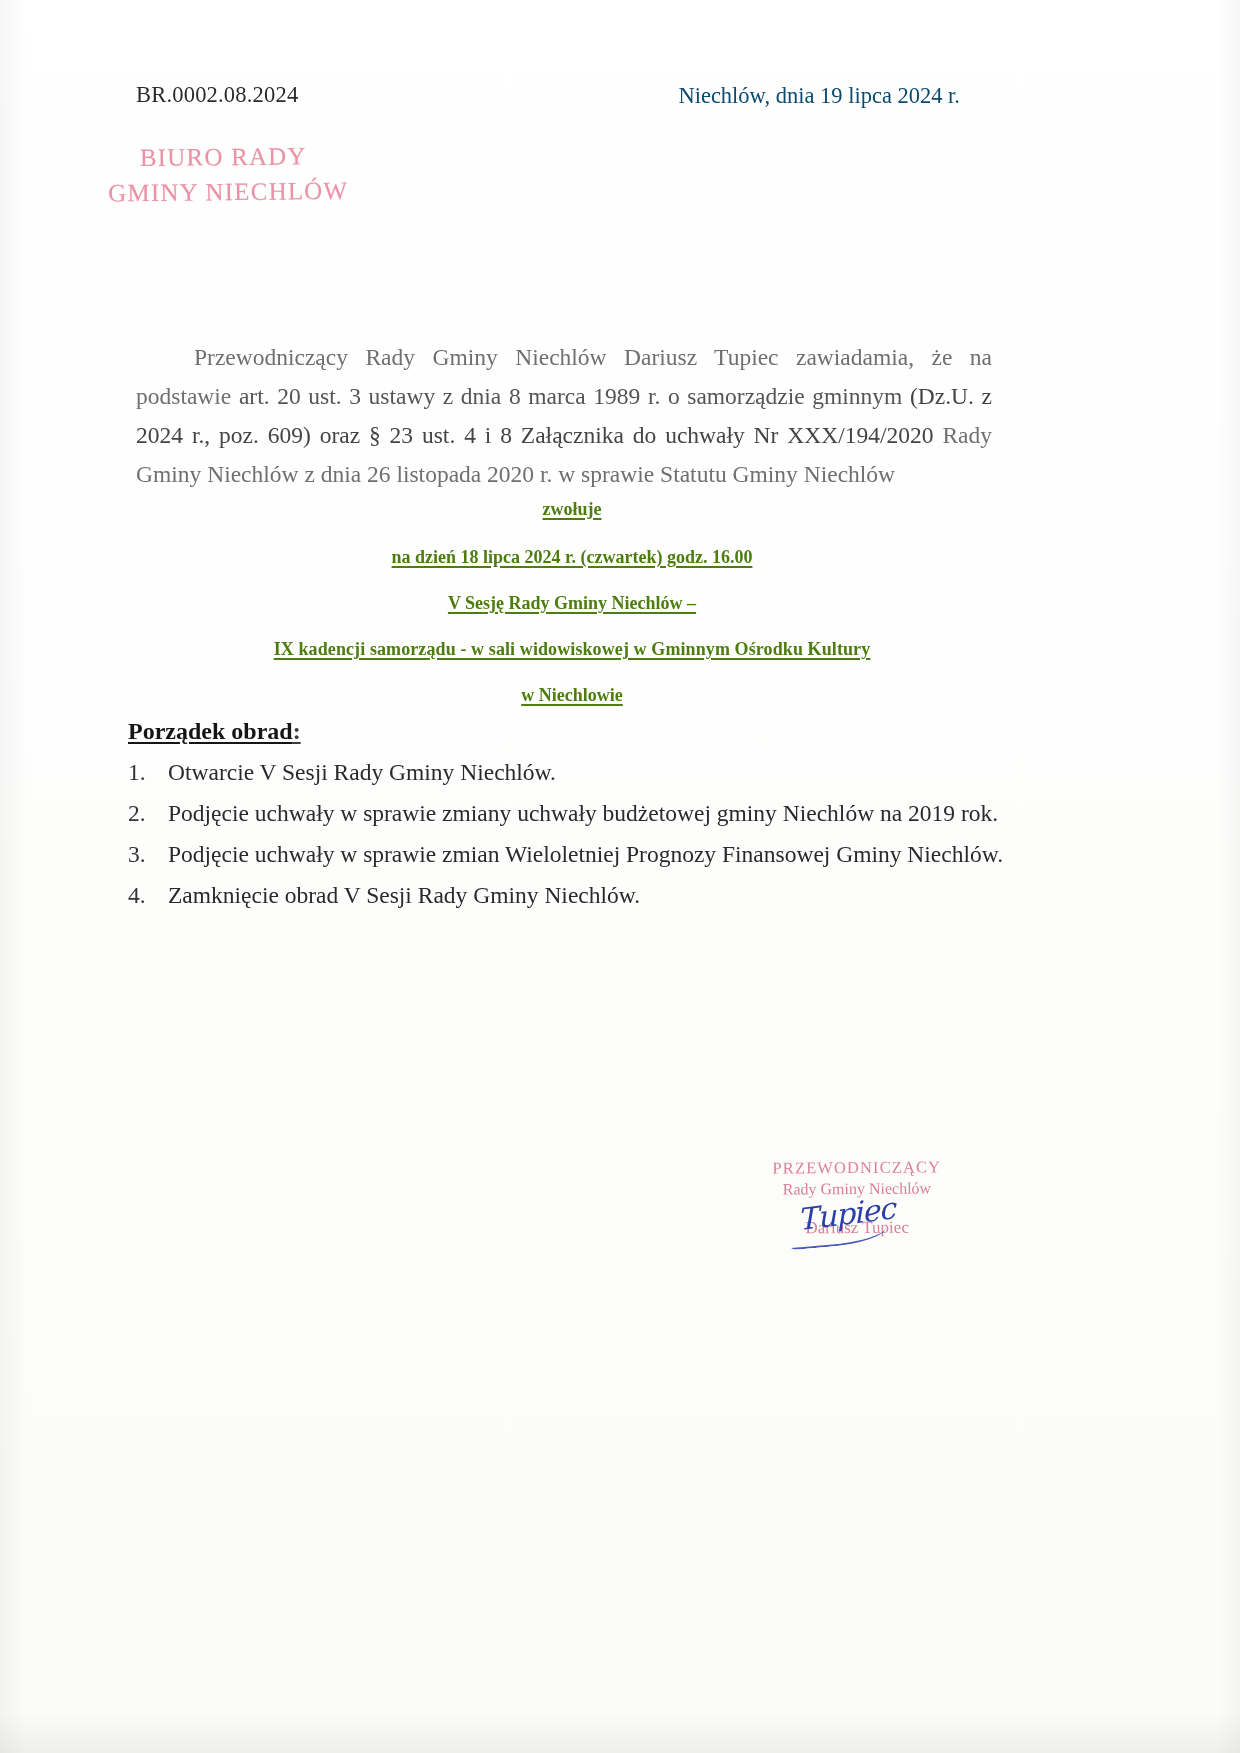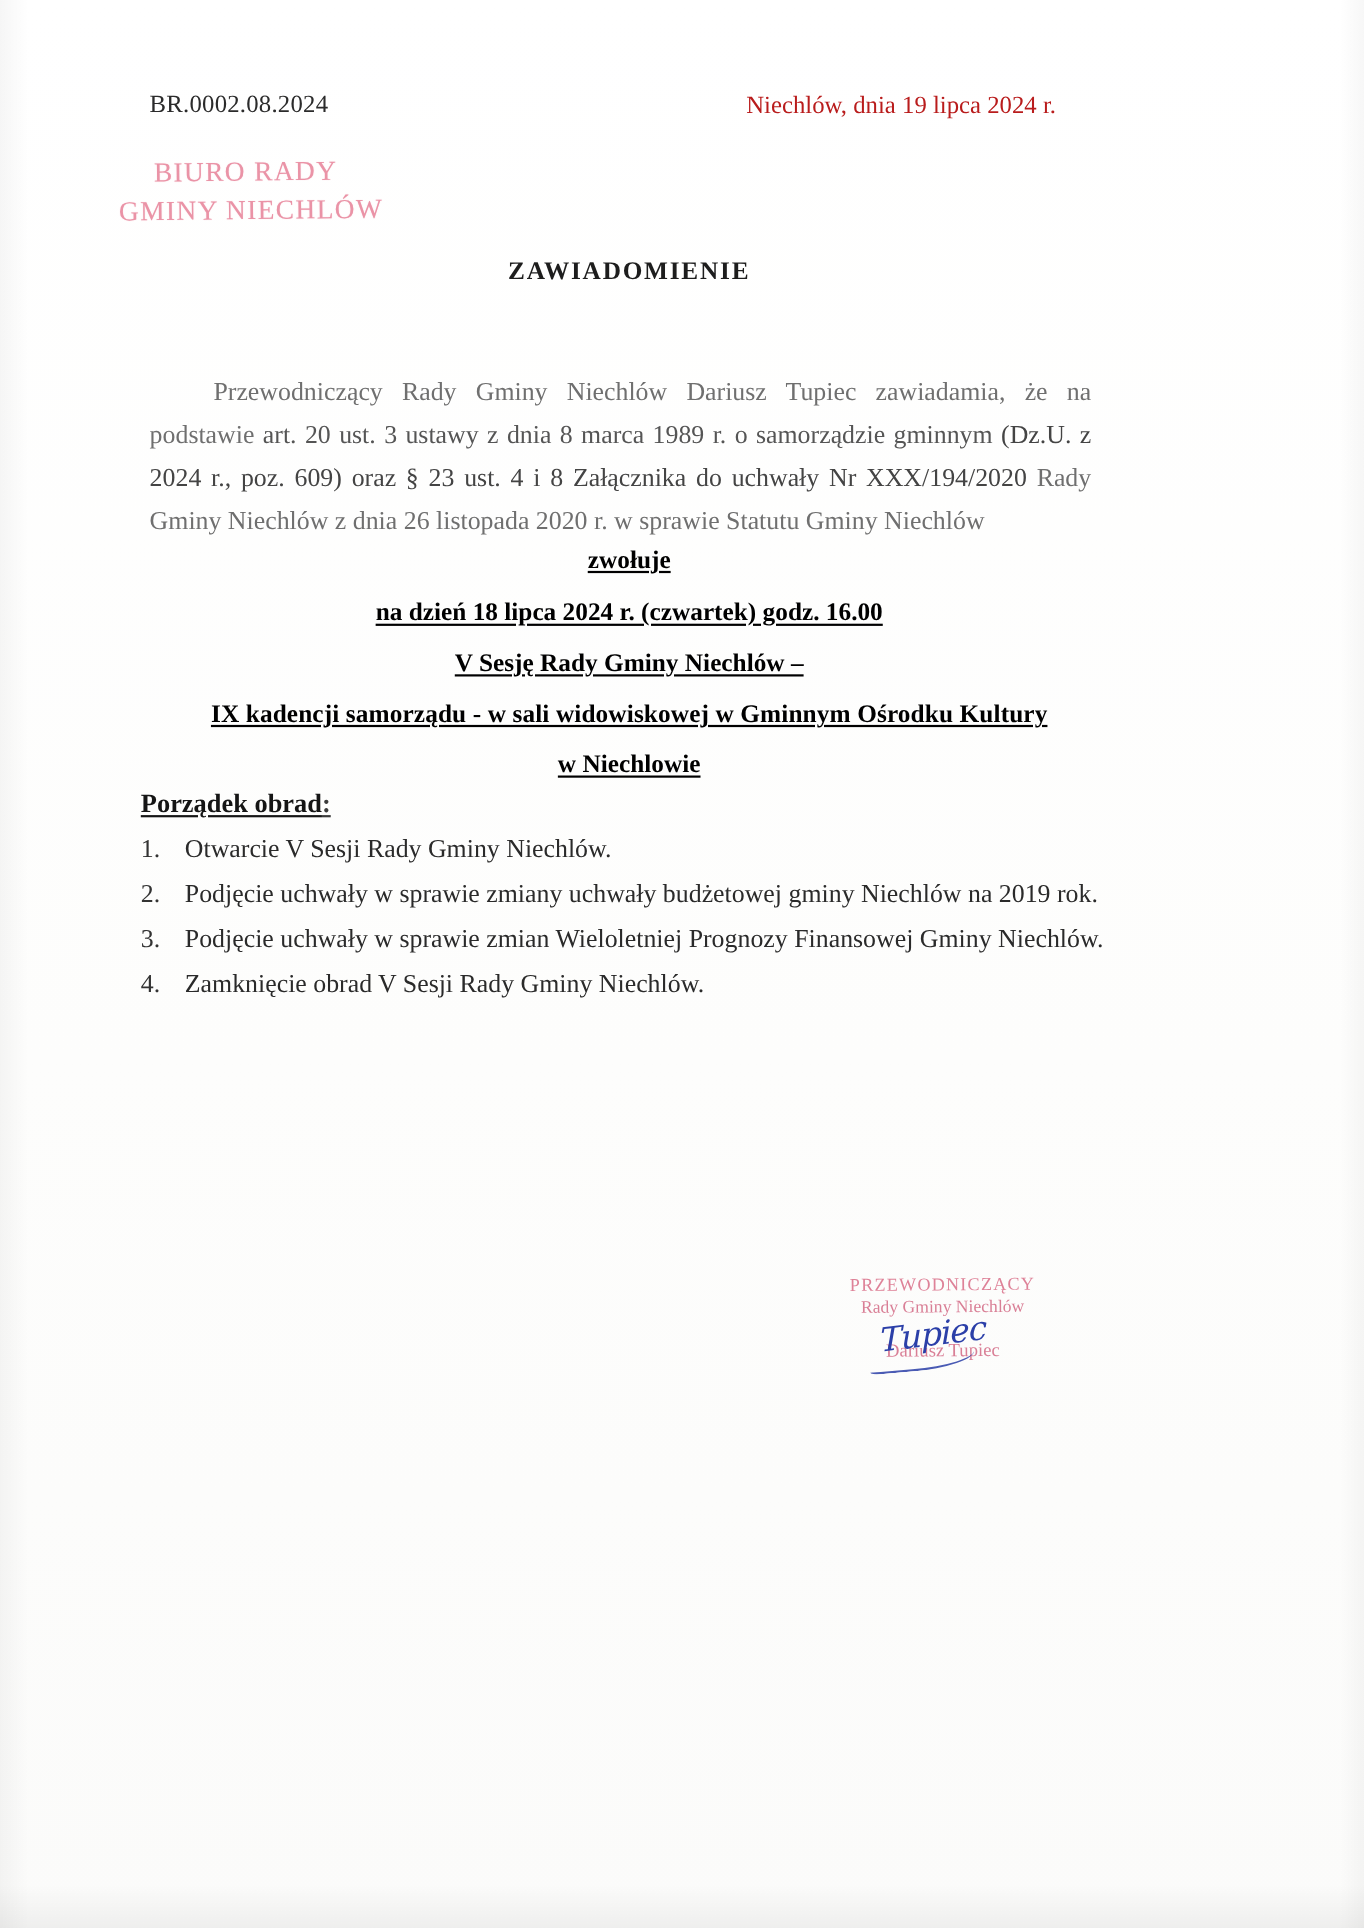--- a/index.html
+++ b/index.html
@@ -49,21 +49,21 @@
     align-items: flex-start;
   }
   .ref-no {
     font-size: 22.5px;
     letter-spacing: 0.2px;
     color: #2b2b2b;
     white-space: nowrap;
   }
   .date-line {
     font-size: 22.5px;
-    color: #b91c1c;
+    color: #0c4a6e;
     white-space: nowrap;
     margin-right: 48px;
     margin-top: 1px;
   }
 
   
   .office-stamp {
     position: absolute;
     top: 140px;
     left: 140px;
@@ -113,23 +113,23 @@
   
   .emph-block {
     position: absolute;
     top: 490px;
     left: 136px;
     width: 872px;
     text-align: center;
   }
   .emph {
     font-weight: bold;
-    font-size: 23px;
+    font-size: 18px;
     line-height: 38px;
-    color: #000000;
+    color: #4d7c0f;
     display: block;
   }
   .emph span.u {
     text-decoration: underline;
     text-underline-offset: 3px;
     text-decoration-thickness: 2px;
   }
   .emph.l1 { margin-bottom: 10px; }
   .emph.l2 { margin-bottom: 8px; }
   .emph.l3 { margin-bottom: 8px; }
@@ -250,21 +250,20 @@
   <div class="header-row">
     <div class="ref-no">BR.0002.08.2024</div>
     <div class="date-line">Niechlów, dnia 19 lipca 2024 r.</div>
   </div>
 
   <div class="office-stamp">
     <div class="l1">BIURO RADY</div>
     <div class="l2">GMINY NIECHLÓW</div>
   </div>
 
-  <div class="doc-title">ZAWIADOMIENIE</div>
 
   <div class="body-block">
     <div class="body-par">
       <span class="indent"></span><span class="fade-a">Przewodniczący Rady Gminy Niechlów Dariusz Tupiec zawiadamia, że na podstawie</span>
       <span class="fade-b">art. 20 ust. 3 ustawy z dnia 8 marca 1989 r. o samorządzie gminnym</span>
       <span class="fade-c">(Dz.U. z 2024 r., poz. 609) oraz § 23 ust. 4 i 8 Załącznika do uchwały Nr XXX/194/2020</span>
       <span class="fade-a">Rady Gminy Niechlów z dnia 26 listopada 2020 r. w sprawie Statutu Gminy Niechlów</span>
     </div>
   </div>
 

